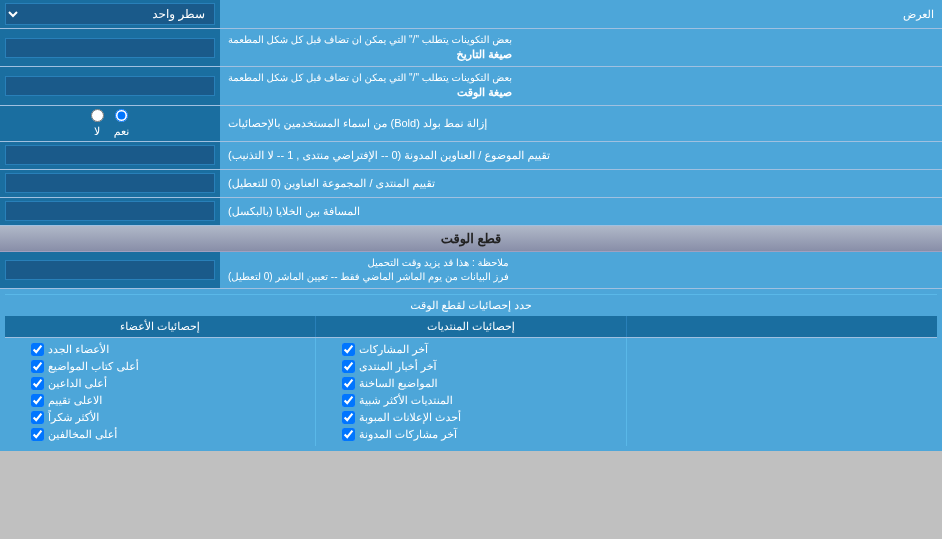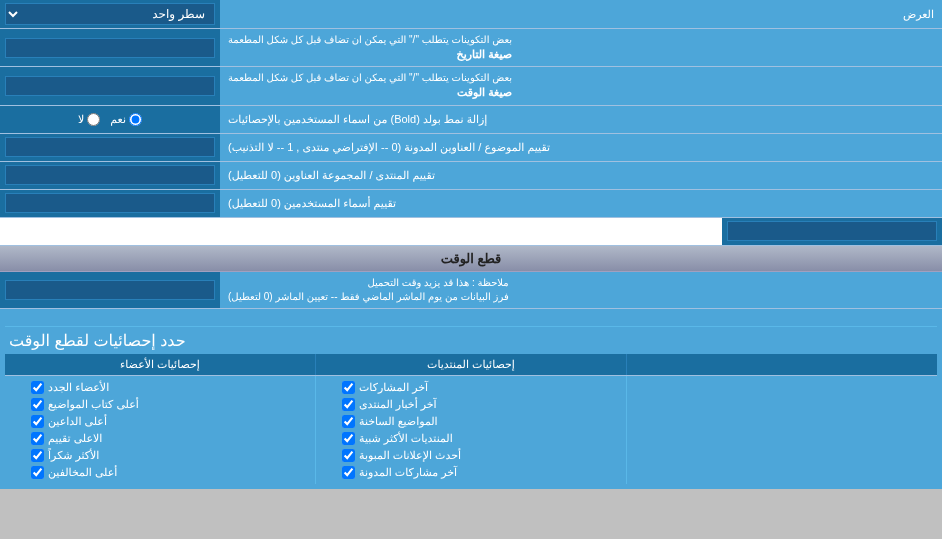--- a/index.html
+++ b/index.html
@@ -93,20 +93,21 @@
       direction: rtl;
       color: #fff;
       font-size: 11px;
     }
     .radio-options label {
       display: flex;
       align-items: center;
       gap: 3px;
       cursor: pointer;
       color: #fff;
+      flex-direction: column;
     }
     
     .bottom-section {
       background: #4da6d9;
       padding: 5px;
     }
     .bottom-header-row {
       display: flex;
       border-bottom: 1px solid #a0c0e0;
       background: #1a6ea0;
@@ -144,25 +145,24 @@
       direction: rtl;
       justify-content: flex-end;
       margin-left: 20px;
     }
     .checkbox-item input[type="checkbox"] {
       cursor: pointer;
     }
     .bottom-note {
       background: #4da6d9;
       color: #fff;
-      text-align: left;
+      text-align: center;
       padding: 4px;
-      font-size: 16px;
+      font-size: 11px;
       border-top: 1px solid #5ab8e8;
-      margin-top: 12px;
     }
     
     .top-row {
       display: flex;
       border-bottom: 1px solid #a0c0e0;
       min-height: 28px;
       background: #4da6d9;
       align-items: center;
     }
     .top-row-label {
@@ -256,30 +256,25 @@
 
   <div class="row">
     <div class="row-label">
       <span>تقييم المنتدى / المجموعة العناوين (0 للتعطيل)</span>
     </div>
     <div class="row-input">
       <input type="text" style="">
     </div>
   </div>
 
-  <div class="row">
-    <div class="row-label">
-      <span>تقييم أسماء المستخدمين (0 للتعطيل)</span>
-    </div>
-    <div class="row-input">
-      <input type="text" style="">
-    </div>
-  </div>
-
-  <div class="row">
+
+  <div class="row">
+    <div class="row-label">
+      <span>المسافة بين الخلايا (بالبكسل)</span>
+    </div>
     <div class="row-input">
       <input type="text" style="">
     </div>
   </div>
 
   <div class="section-header">
     <span>قطع الوقت</span>
   </div>
 
   <div class="row">

